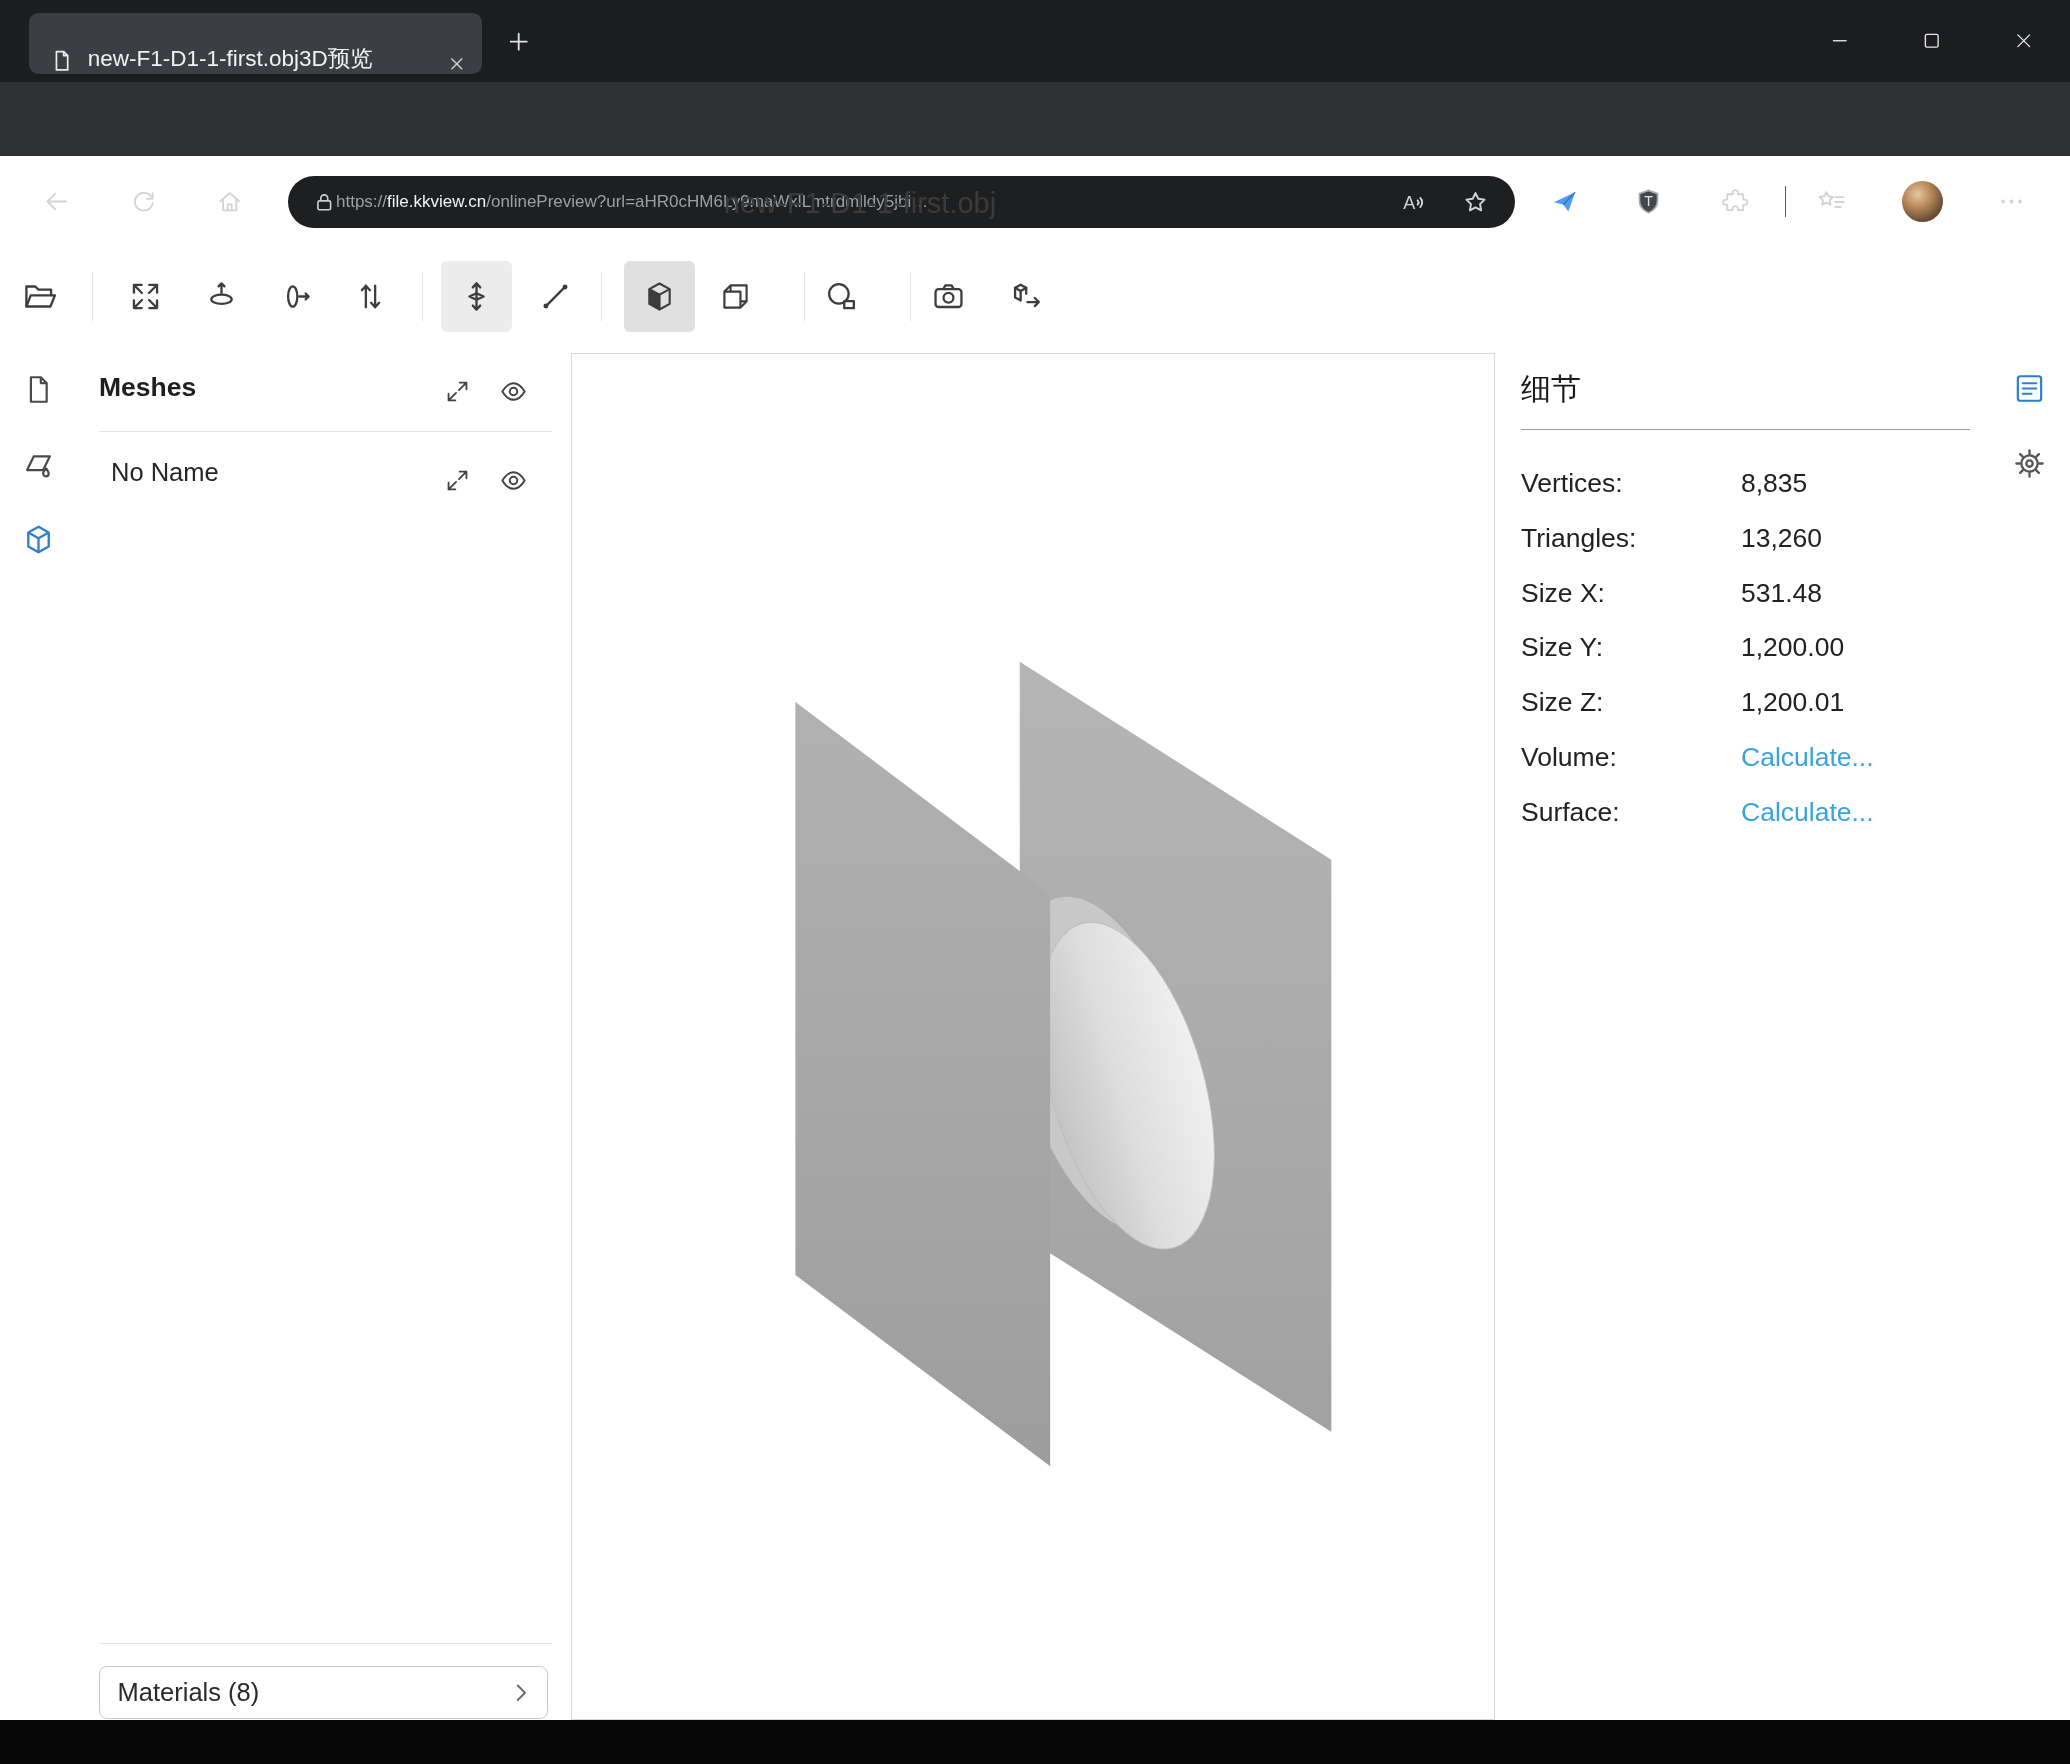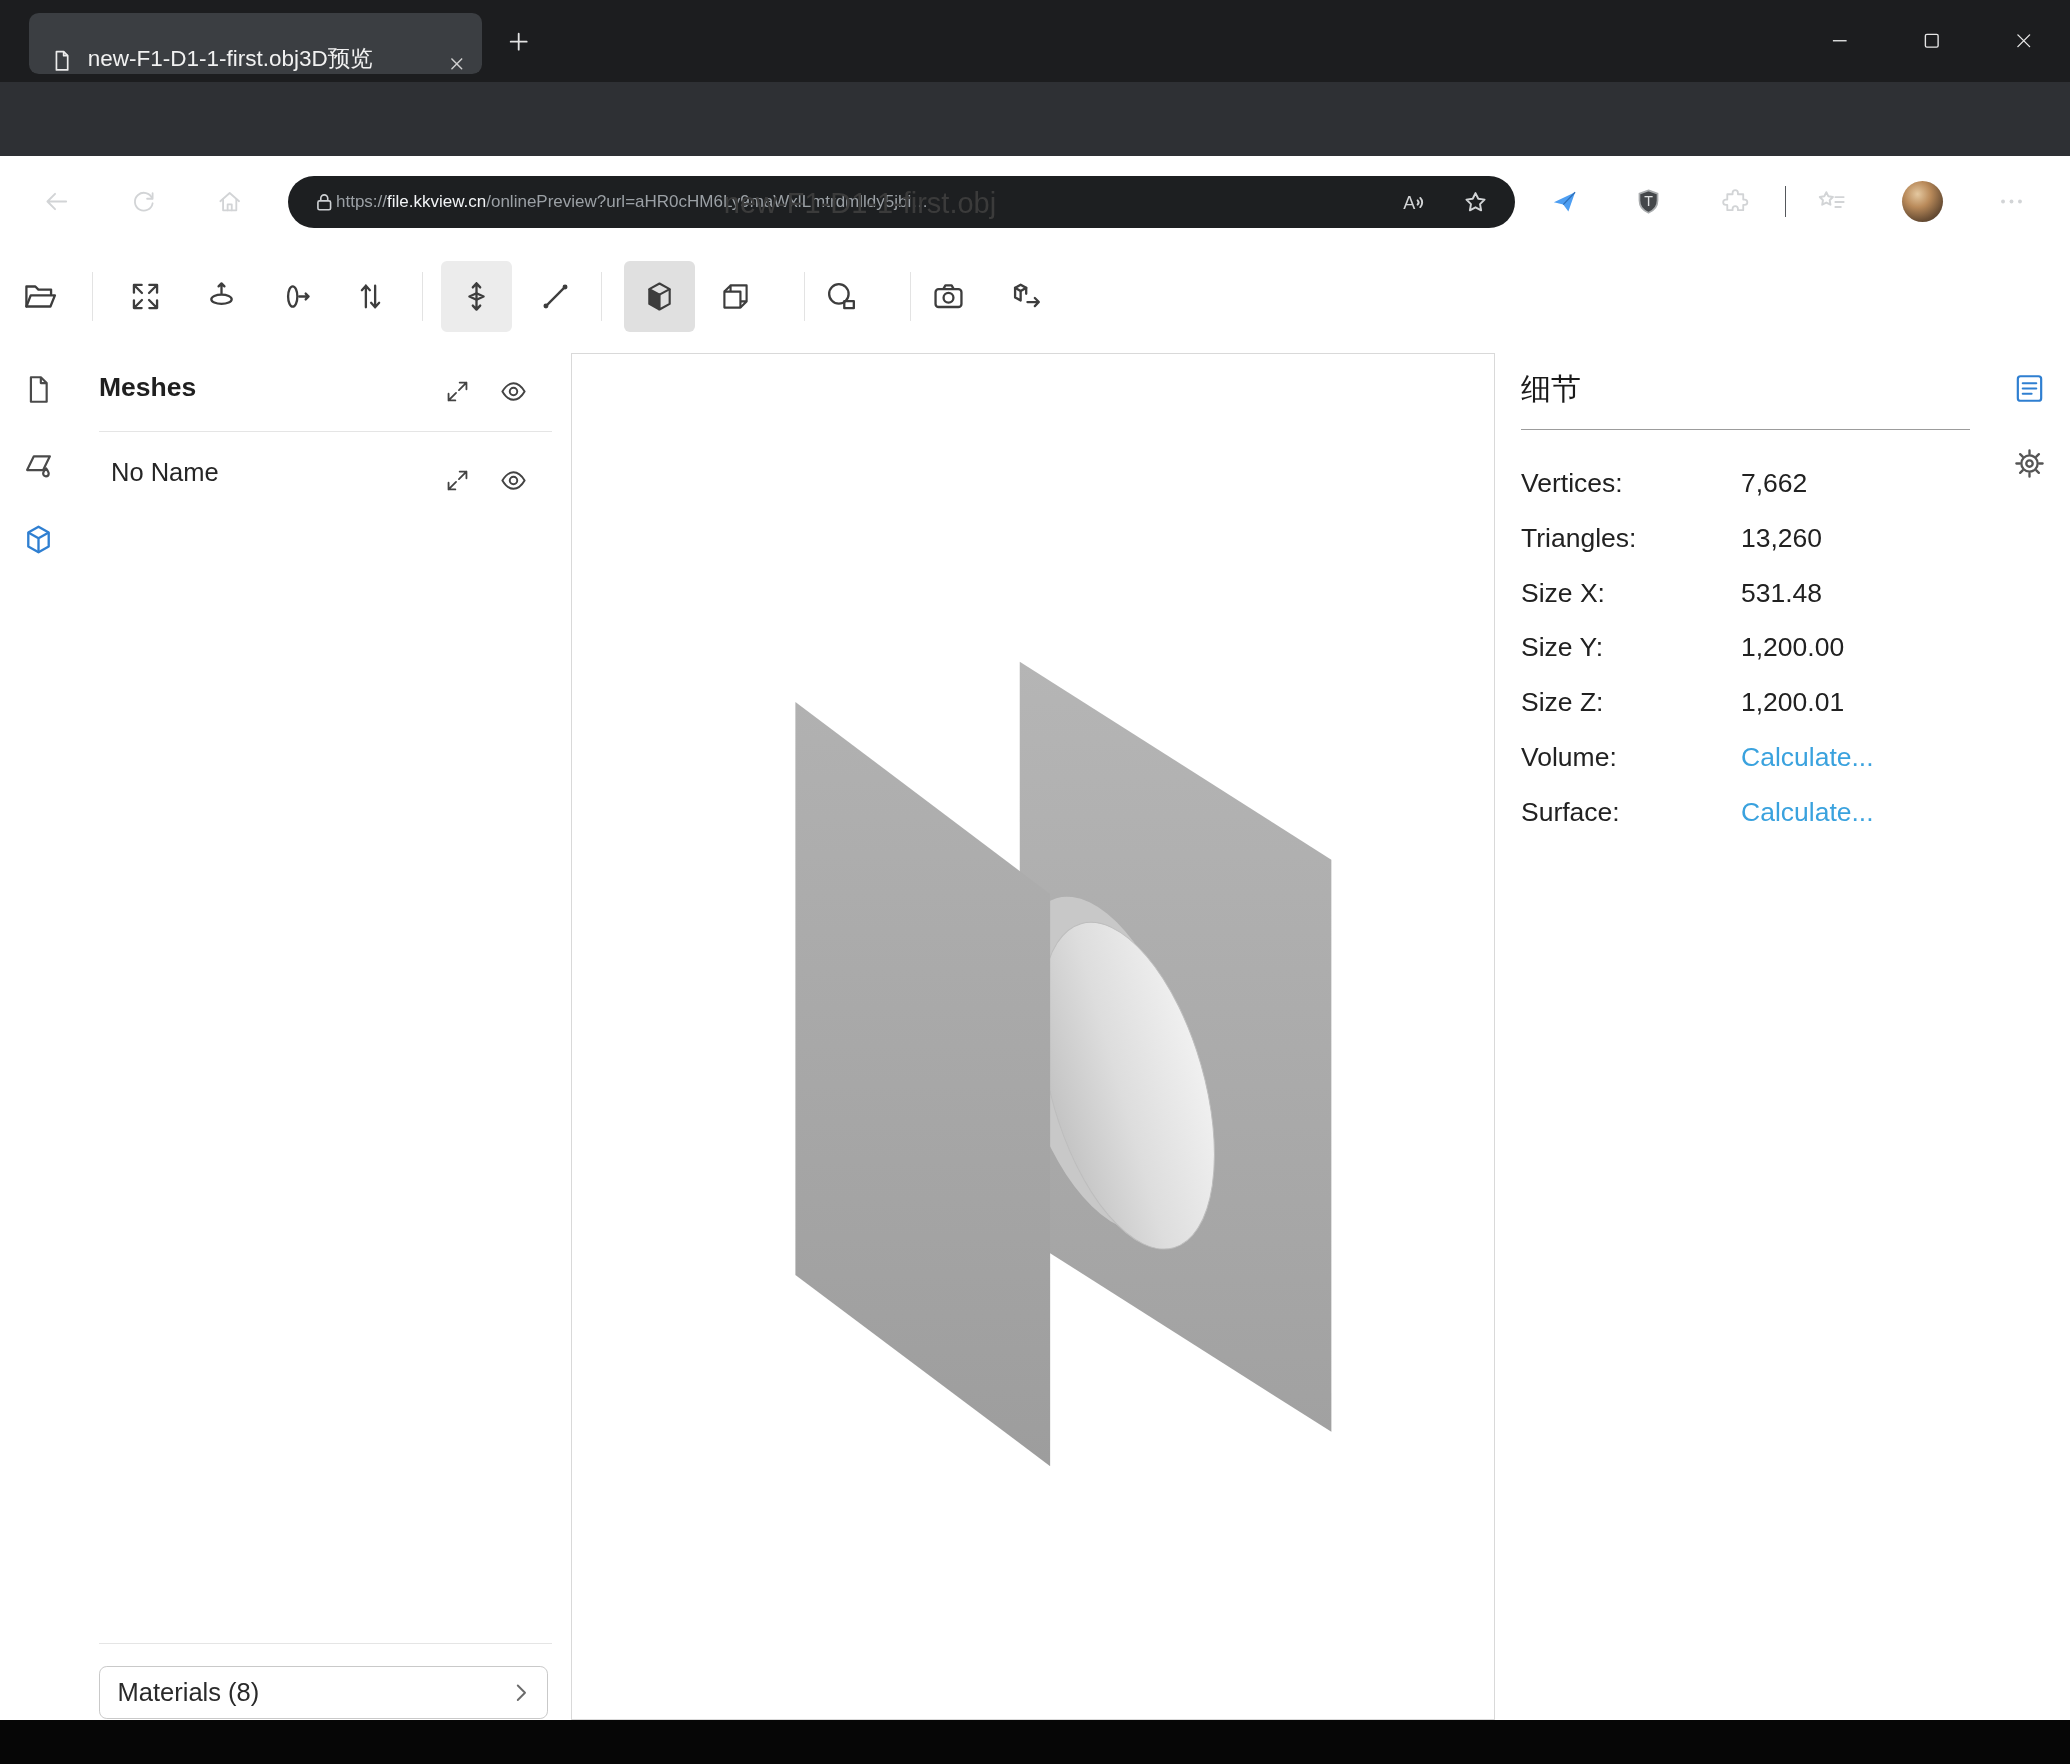--- a/index.html
+++ b/index.html
@@ -341,21 +341,21 @@
     </g>
     <polygon points="228,355 488,551 488,1135 228,940" fill="url(#gradL)"></polygon>
   </svg>
 </div>
 
 <div class="details-header">细节</div>
 <div class="details-div"></div>
 
 <div class="drow" style="top:456px">
     <span class="dlabel">Vertices:</span>
-    <span class="dvalue">7,662</span>
+    <span class="dvalue">8,835</span>
   </div>
 <div class="drow" style="top:511px">
     <span class="dlabel">Triangles:</span>
     <span class="dvalue">13,260</span>
   </div>
 <div class="drow" style="top:566px">
     <span class="dlabel">Size X:</span>
     <span class="dvalue">531.48</span>
   </div>
 <div class="drow" style="top:620px">

